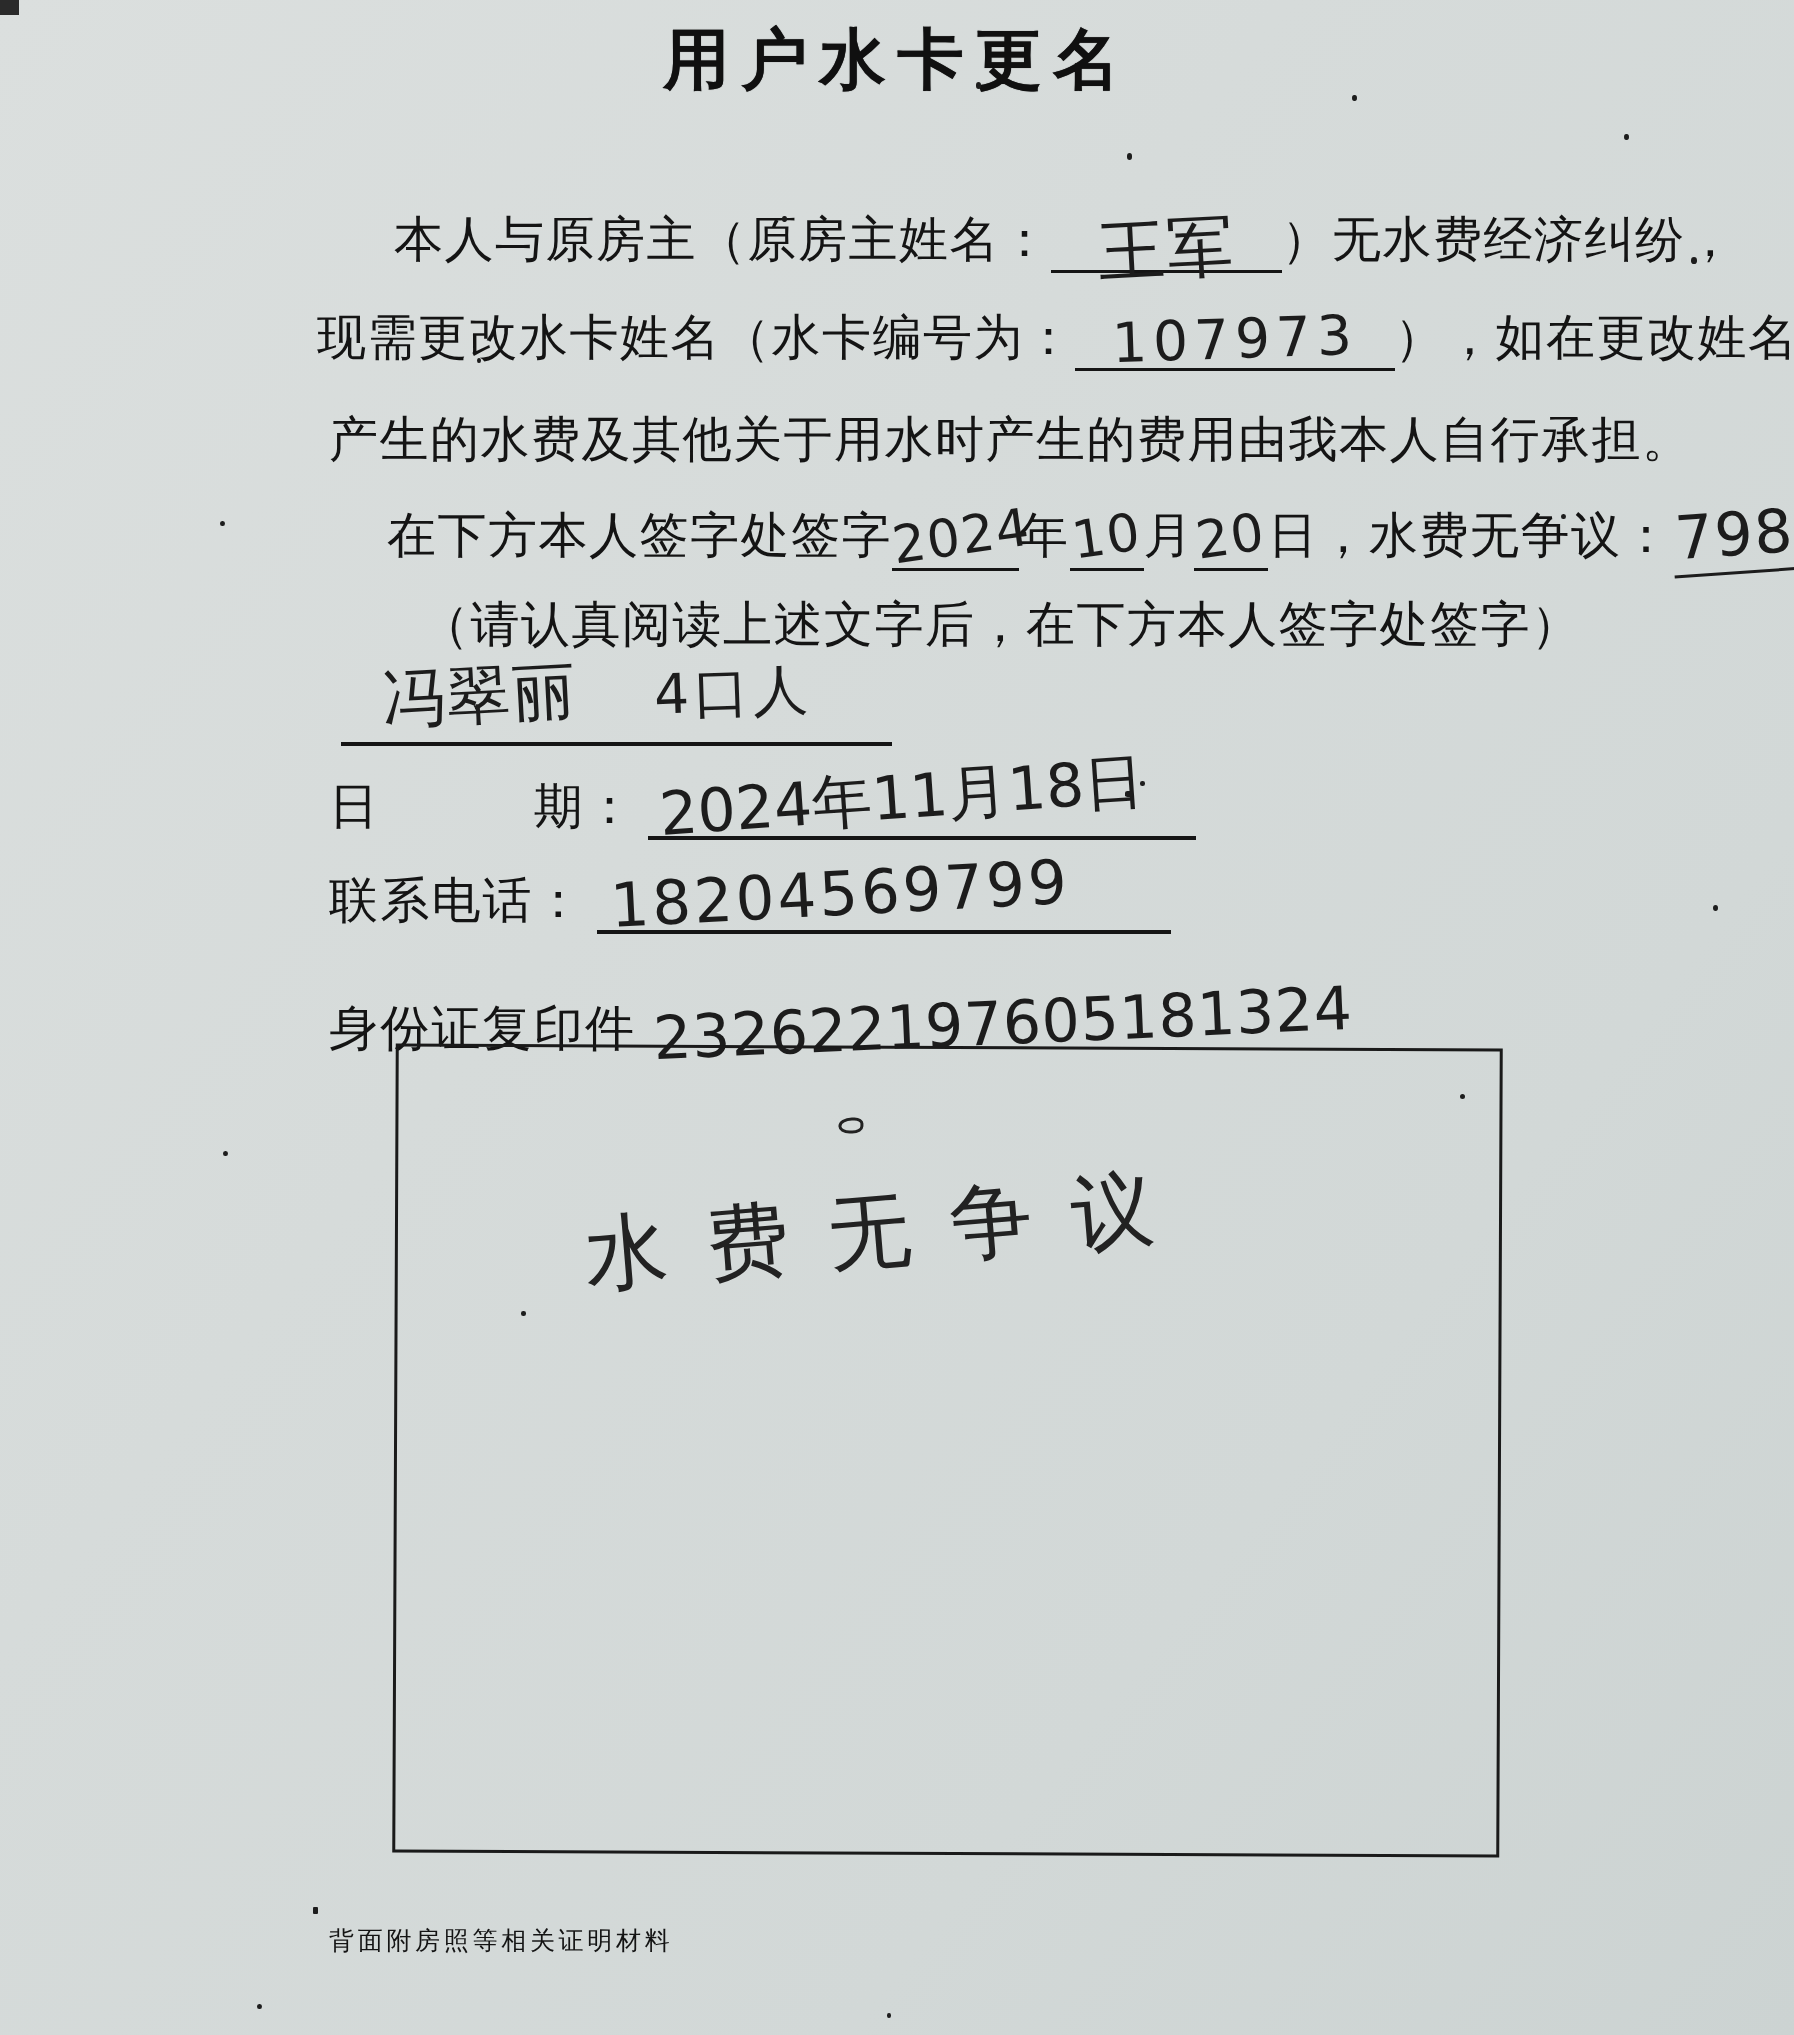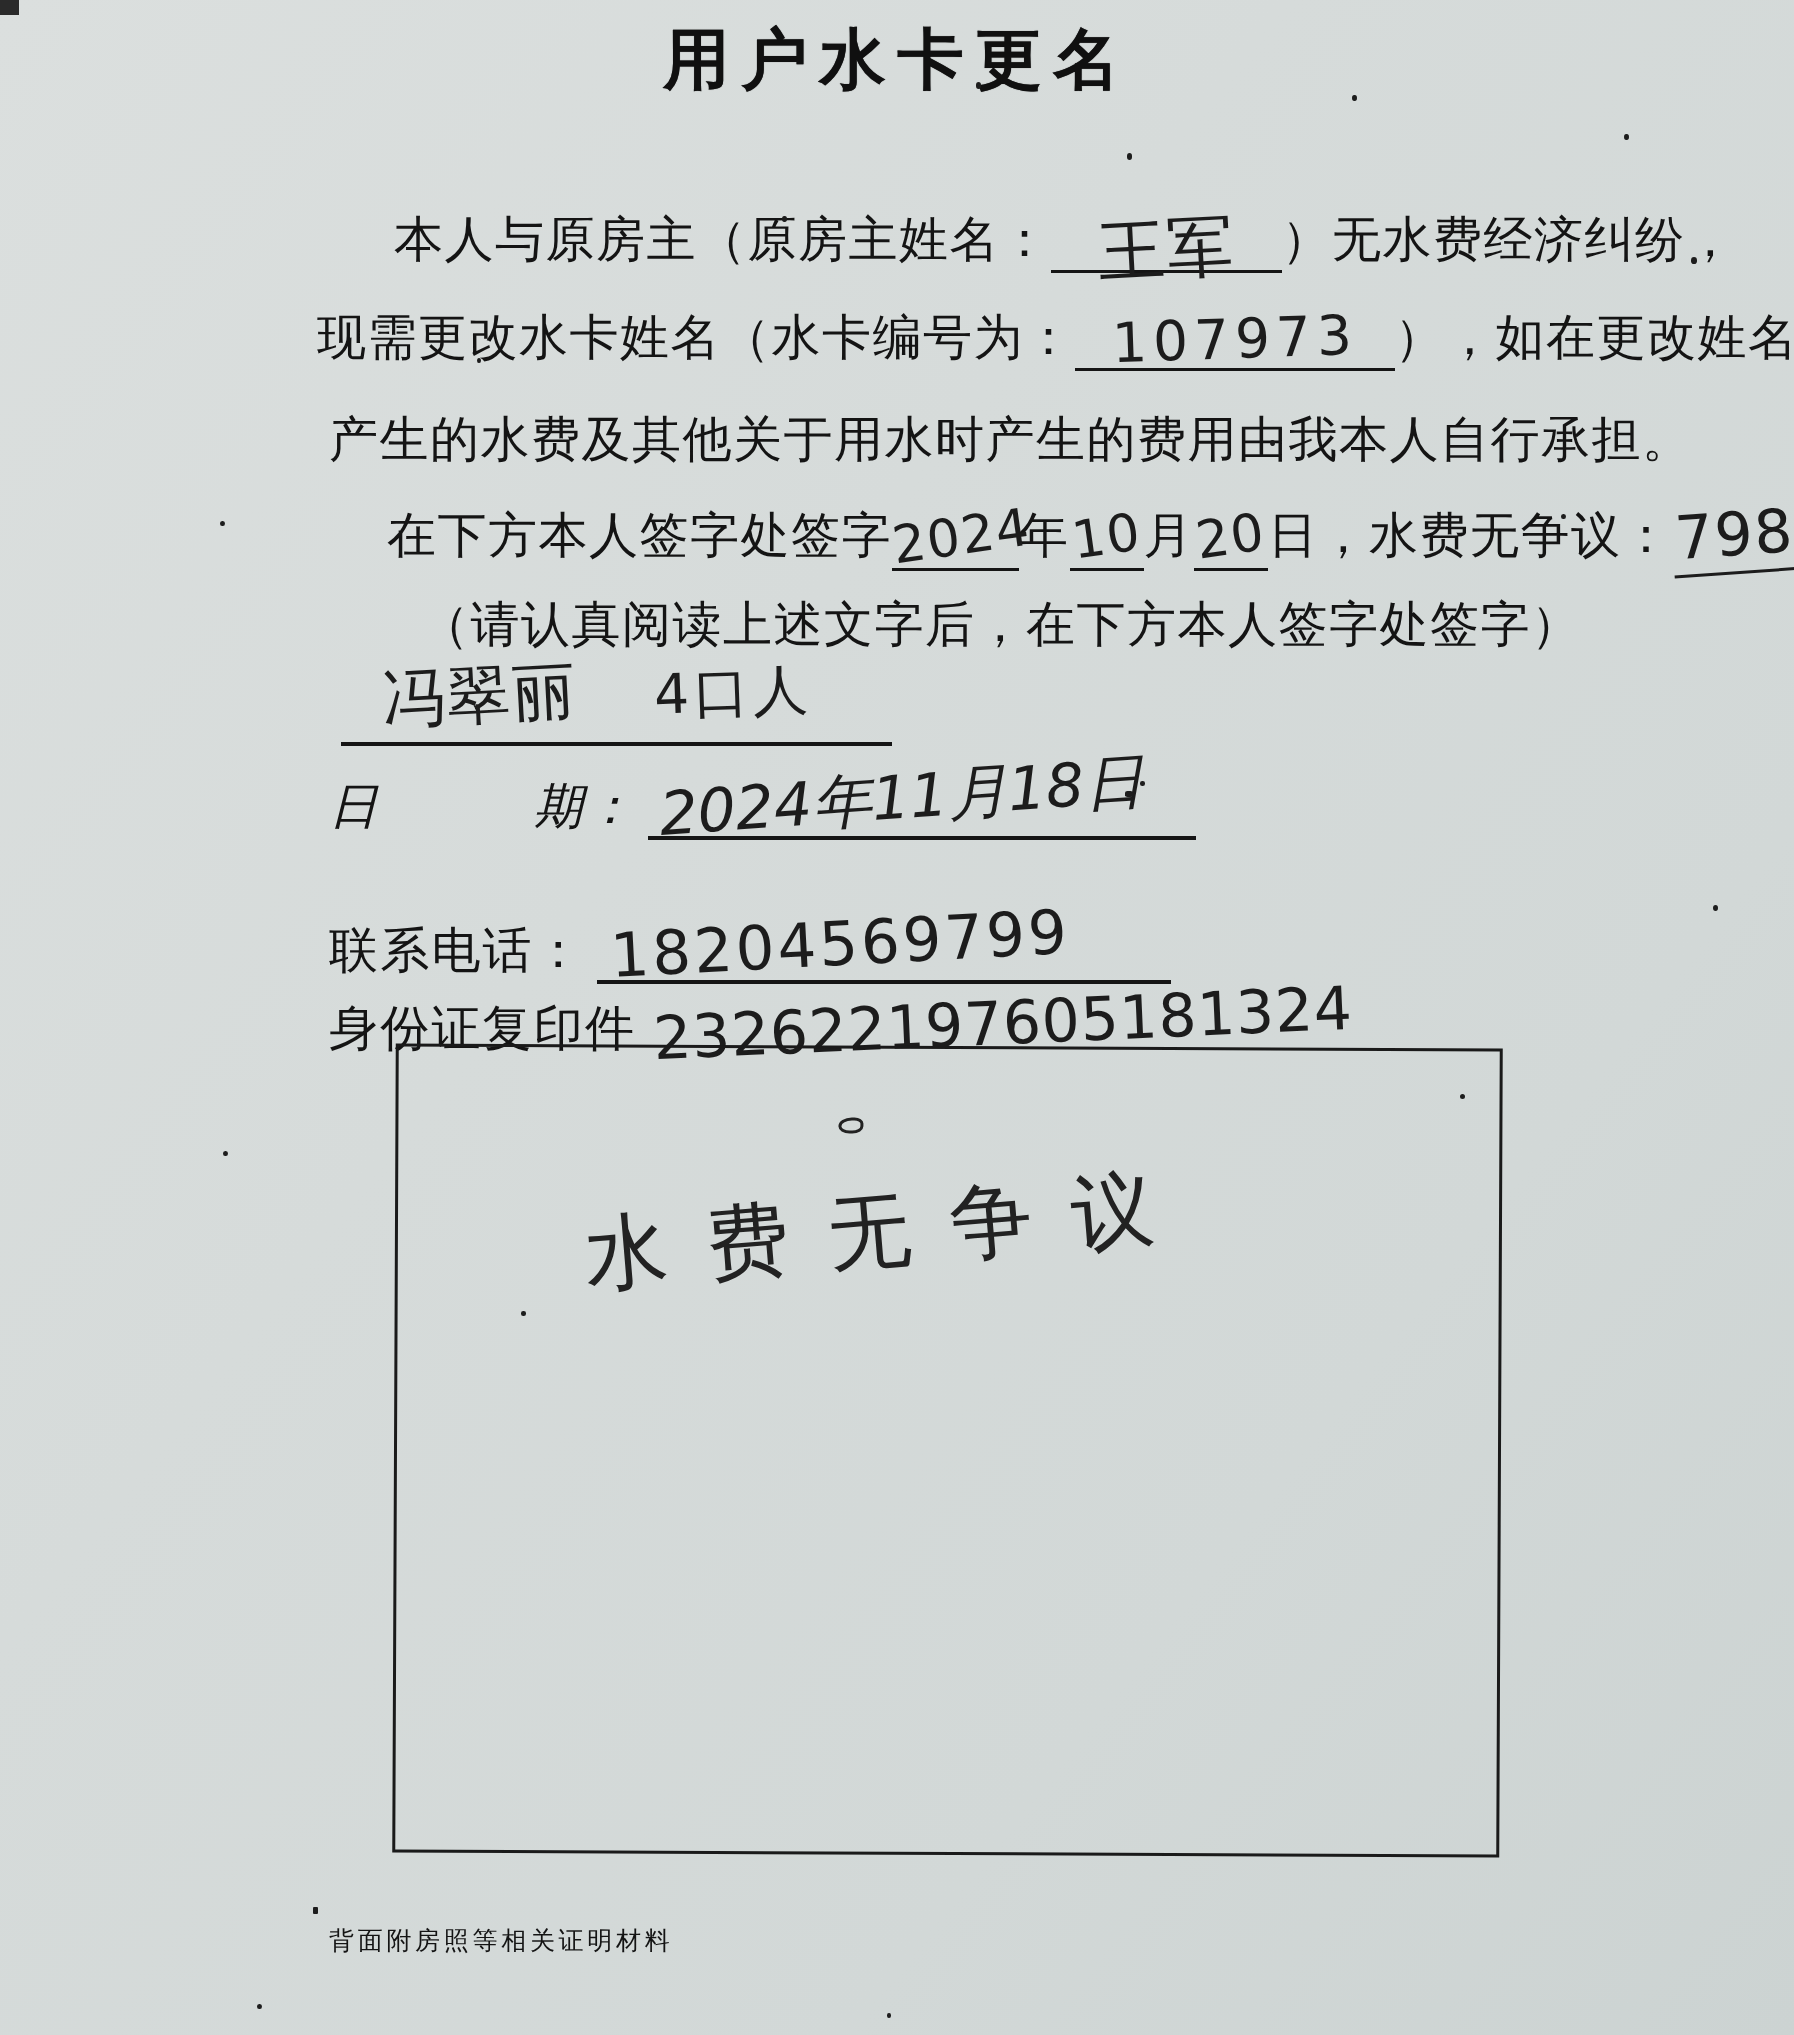--- a/index.html
+++ b/index.html
@@ -31,22 +31,22 @@
   .card-blank .hand{display:inline-block;font-size:55px;letter-spacing:6px;transform:rotate(-2deg);position:relative;top:-1.5px;}
   .small-blank{position:relative;}
   .small-blank .hand{display:inline-block;font-size:52px;transform:rotate(-8deg);position:relative;top:-1.5px;}
   .year-blank{width:127px;}
   .mon-blank{width:74px;}
   .day-blank{width:74px;}
   .meter-val{display:inline-block;font-size:60px;transform:rotate(-4deg);position:relative;top:3px;
     border-bottom:3.7px solid #1c1c1c;padding:0 10.4px 1.5px 3px;}
   .row{position:absolute;left:329px;font-size:49px;letter-spacing:2.2px;display:flex;align-items:flex-end;color:#141414;}
   #row-sig{top:679px;}
-  #row-date{top:773px;font-style:italic;}
-  #row-phone{top:917px;align-items:flex-end;}
+  #row-date{top:773px;}
+  #row-phone{top:867px;align-items:flex-end;}
   #row-id{top:992px;}
   .blankline{display:inline-block;border-bottom:4.5px solid #151515;height:63px;position:relative;margin-left:12px;}
   #sig-line{width:551px;}
   #date-line{width:548px;}
   #phone-line{width:574px;}
   #sig-name{position:absolute;left:41px;bottom:3px;font-size:63px;transform:rotate(-3deg);white-space:nowrap;}
   #sig-note{position:absolute;left:313px;bottom:12px;font-size:55px;letter-spacing:4.5px;transform:rotate(-2deg);white-space:nowrap;}
   #date-val{position:absolute;left:10.4px;bottom:-3px;font-size:60px;transform:rotate(-4deg);white-space:nowrap;letter-spacing:0;}
   #phone-val{position:absolute;left:13.4px;bottom:1.5px;font-size:61px;letter-spacing:3px;transform:rotate(-3deg);white-space:nowrap;}
   #id-val{margin-left:16.4px;font-size:60px;letter-spacing:0.7px;transform:rotate(-2.5deg);white-space:nowrap;display:inline-block;position:relative;top:-4.5px;}

